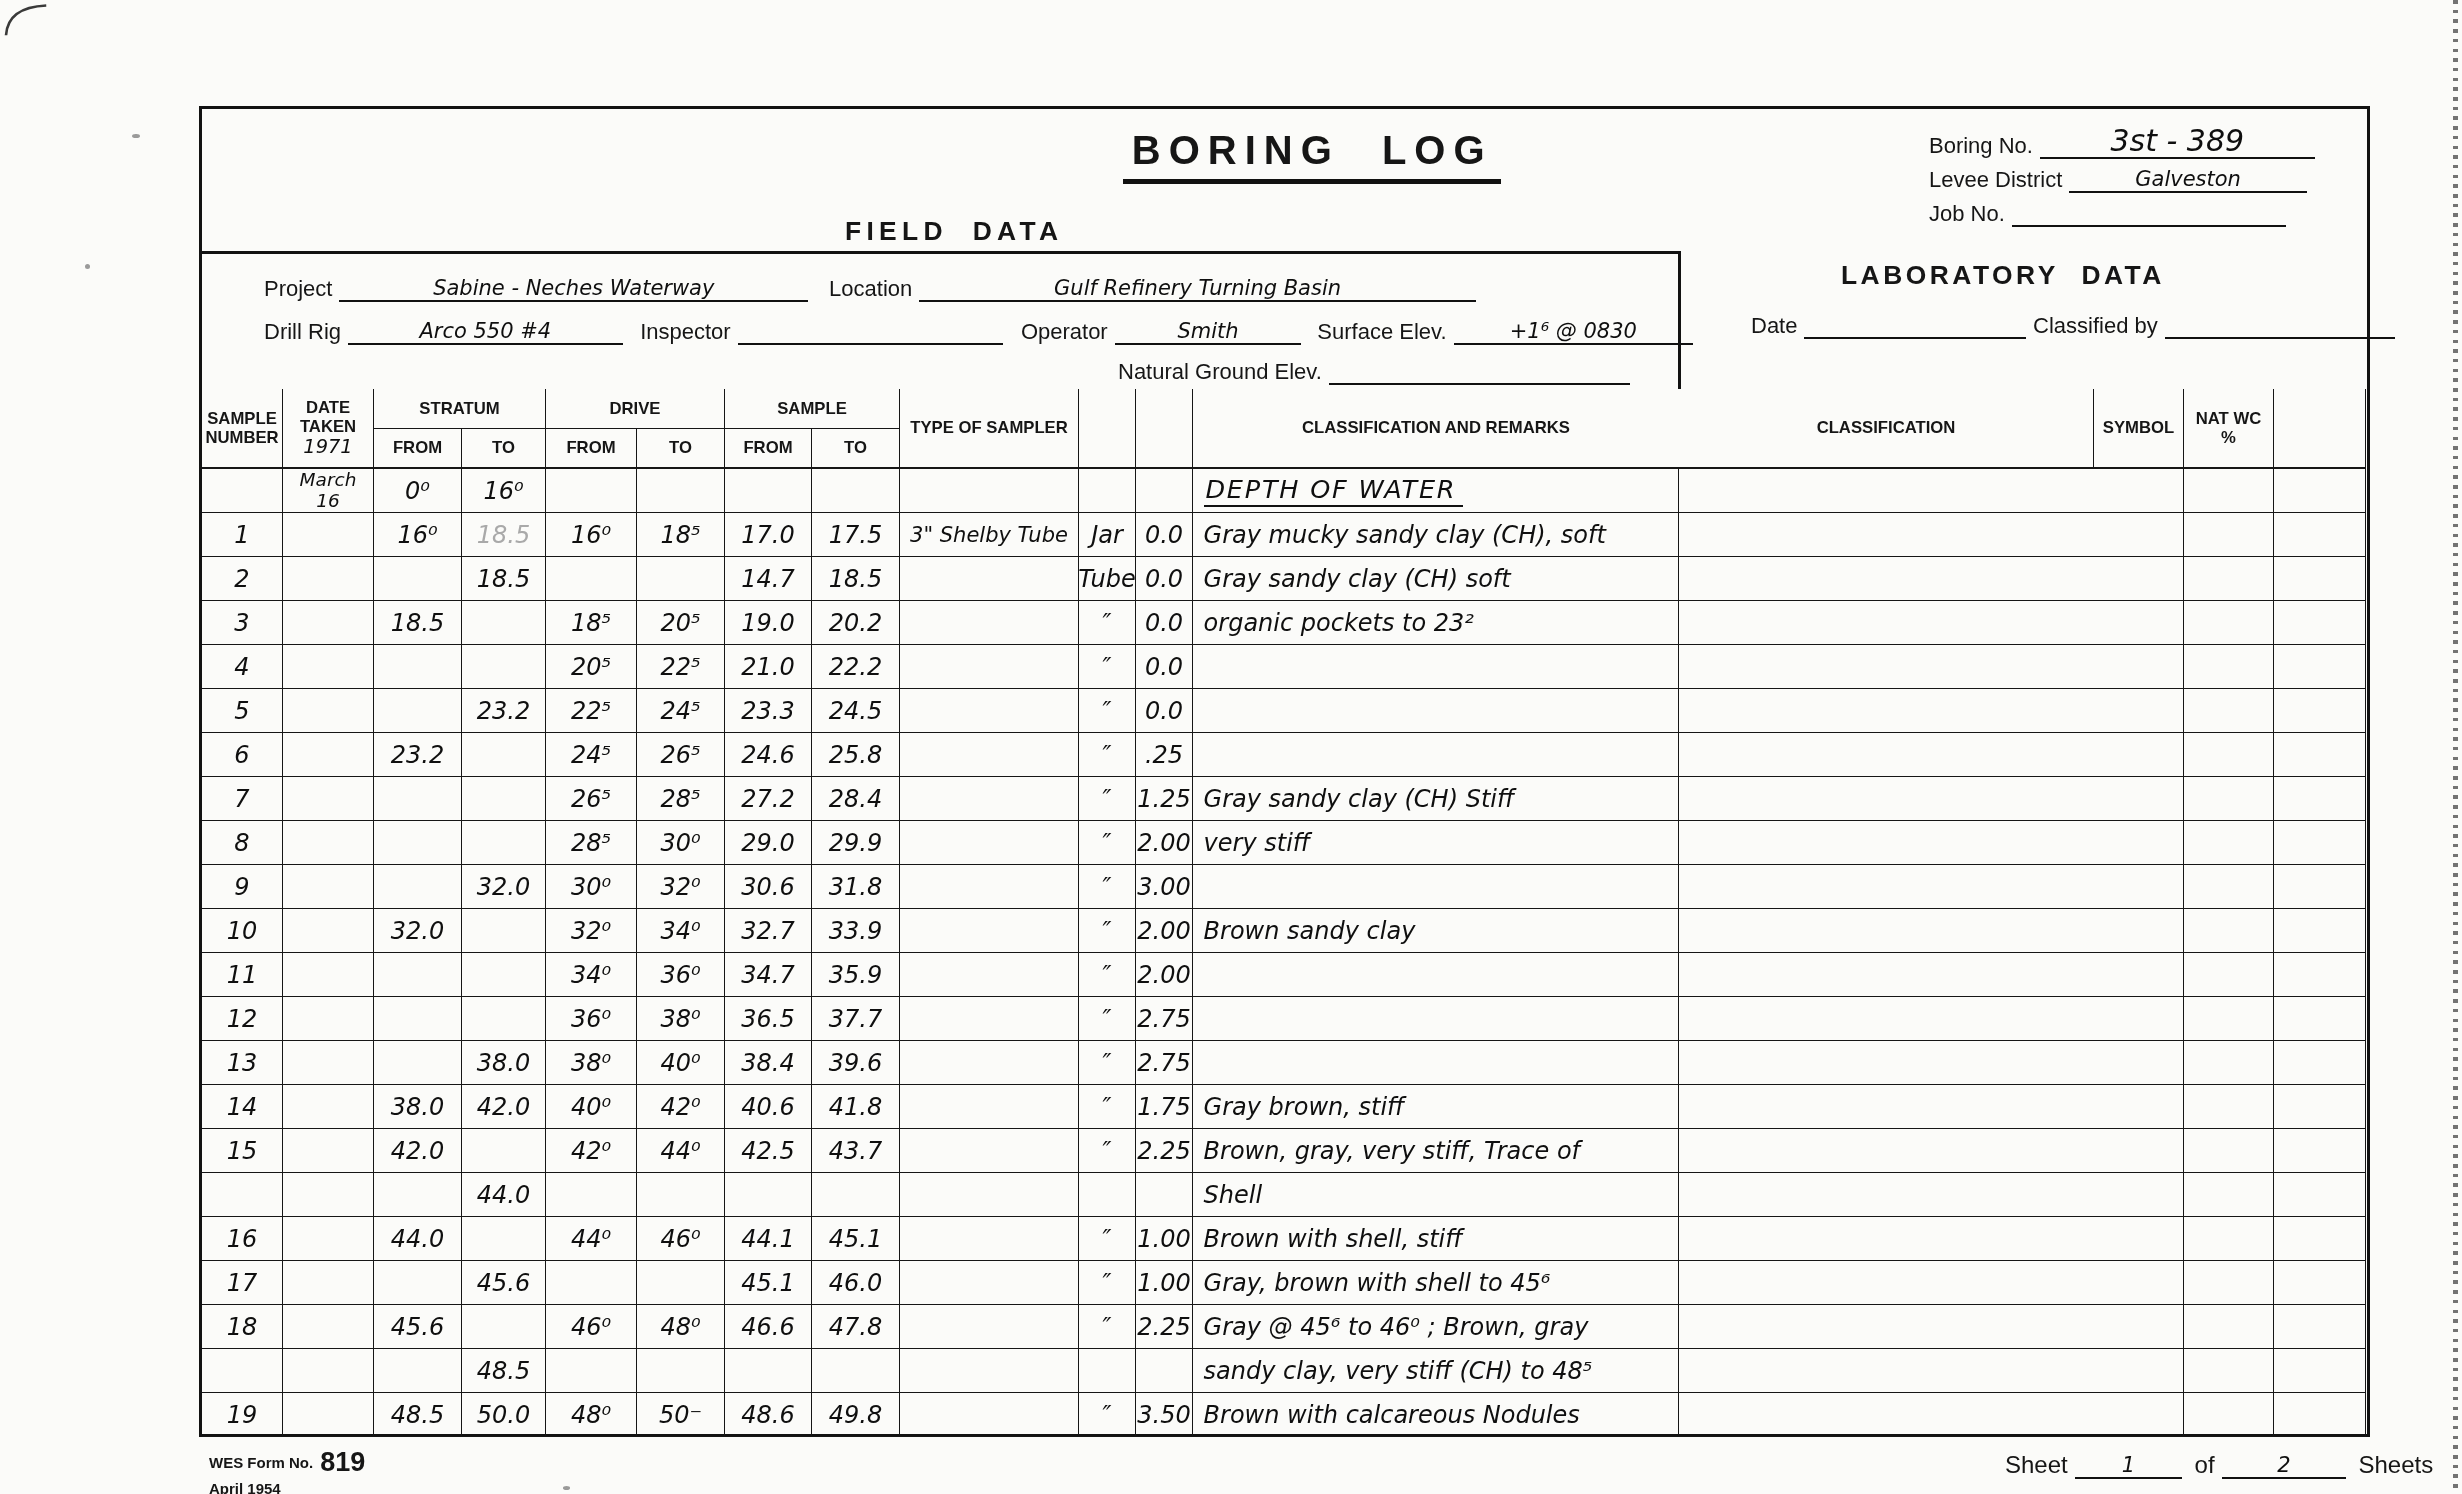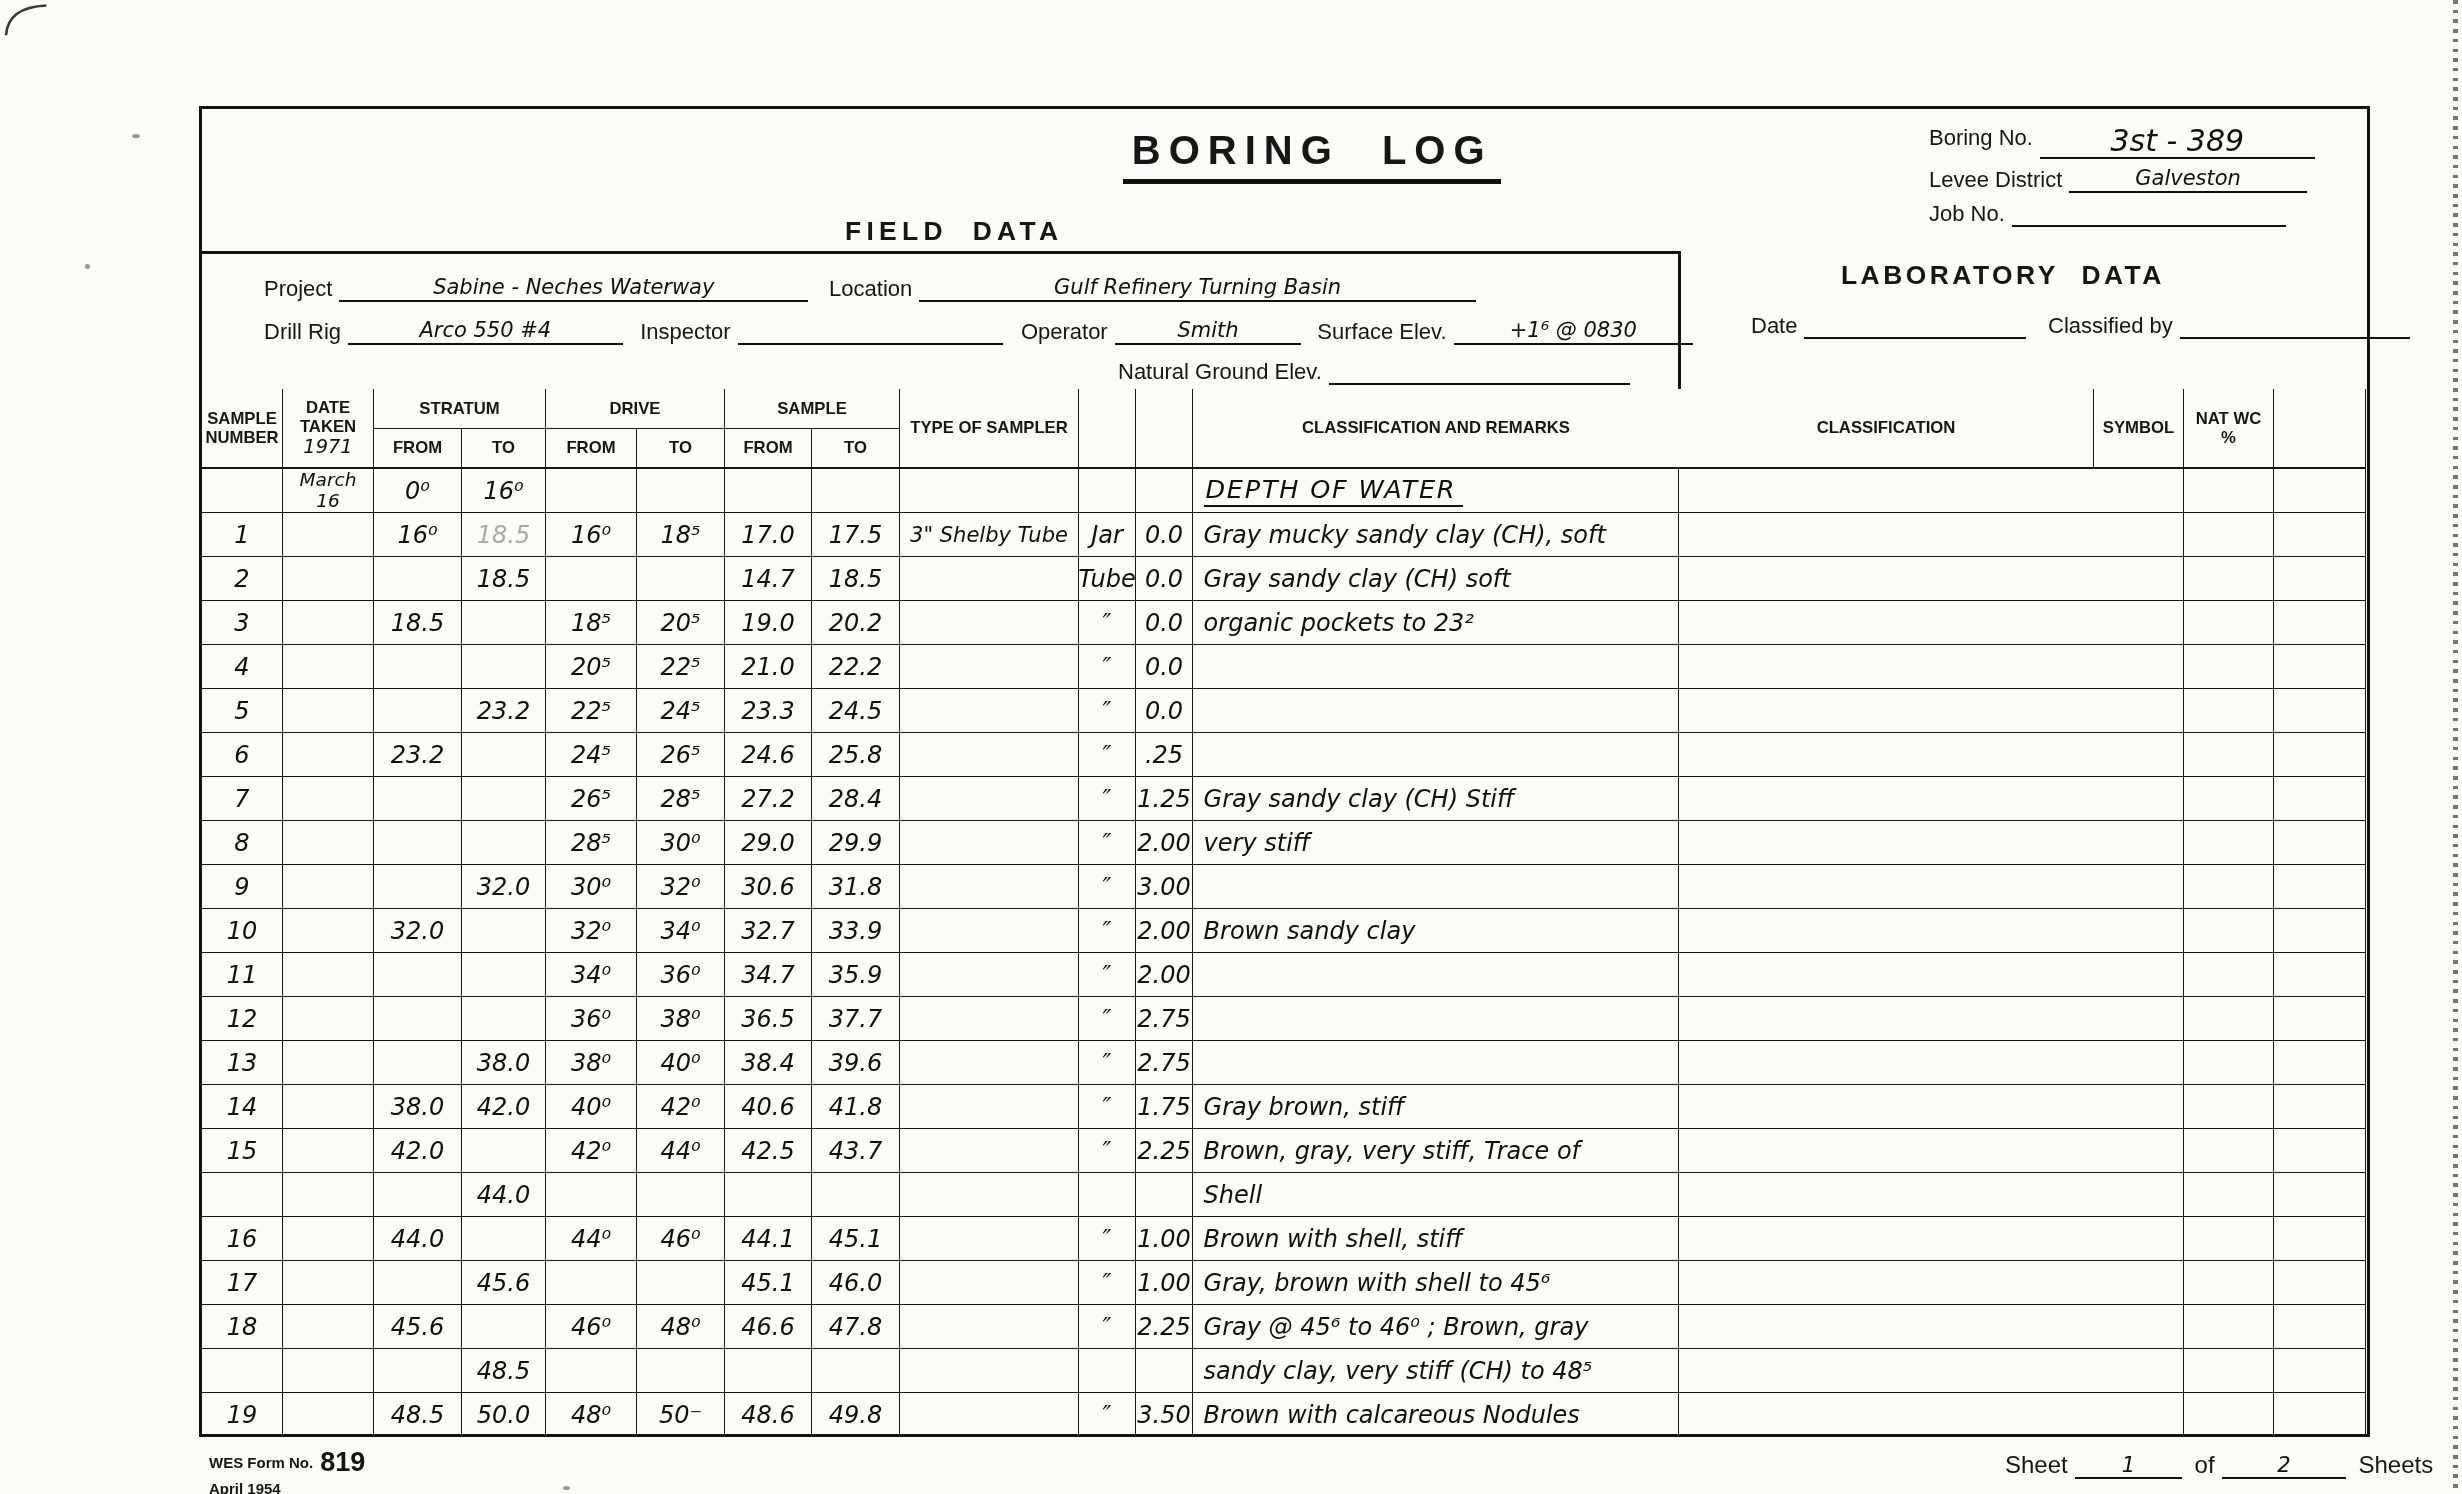--- a/index.html
+++ b/index.html
@@ -14,21 +14,21 @@
 
   
   #hdr{position:absolute;left:0;top:0;width:2164px;height:280px;}
   #title{position:absolute;left:921px;top:19.4px;font-size:40px;font-weight:bold;
          letter-spacing:8px;word-spacing:23px;border-bottom:5.3px solid #111;padding:0 8.8px 5.3px 8.8px;}
   #field-data-title{position:absolute;left:643px;top:107px;font-size:26.4px;font-weight:bold;letter-spacing:5.3px;word-spacing:12.3px;}
   #lab-data-title{position:absolute;left:1639px;top:151px;font-size:26.4px;font-weight:bold;letter-spacing:3.5px;word-spacing:12.3px;}
   #fd-rule{position:absolute;left:0;top:142px;width:1478px;height:2.6px;background:#121212;}
   #fd-divider{position:absolute;left:1476px;top:142px;width:2.6px;height:138px;background:#121212;}
 
-  .inforow{position:absolute;display:flex;font-size:22px;white-space:nowrap;}
+  .inforow{position:absolute;display:flex;align-items:flex-end;font-size:22px;white-space:nowrap;}
   .ulval{display:inline-block;border-bottom:2.6px solid #111;text-align:center;line-height:1.05;
          padding:0 5.3px 0.9px 5.3px;margin-left:7px;}
   .hw-lg{font-size:21px;}
   .hw-xl{font-size:30px;}
 
   #boring-block{position:absolute;left:1727px;top:16px;}
   #boring-block .inforow{position:static;margin-bottom:8px;}
 
   
   #table-grid{position:absolute;left:0;top:280px;width:2164px;
@@ -117,21 +117,21 @@
       </div>
 
       <div class="inforow" style="left:916px;top:250px;">
         <span>Natural Ground Elev.</span>
         <span class="ulval hw hw-lg" style="min-width:291px"></span>
       </div>
 
       <div class="inforow" style="left:1549px;top:204px;">
         <span>Date</span>
         <span class="ulval hw hw-lg" style="min-width:211px"></span>
-        <span style="margin-left:22px">Classified by</span>
+        <span style="margin-left:7px">Classified by</span>
         <span class="ulval hw hw-lg" style="min-width:220px"></span>
       </div>
     </div>
 
     <div id="table-grid">
       <div class="cell hcell hb" style="grid-column:1;grid-row:1/3">SAMPLE
 NUMBER</div>
       <div class="cell hcell hb" style="grid-column:2;grid-row:1/3">
         <span style="white-space:pre-line">DATE
 TAKEN</span>

